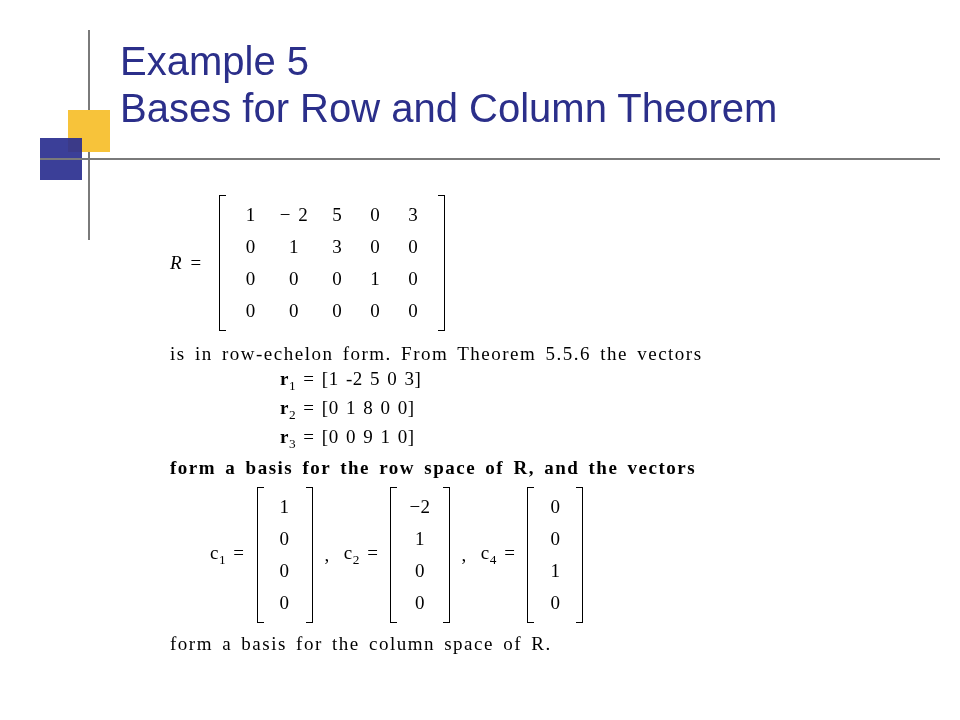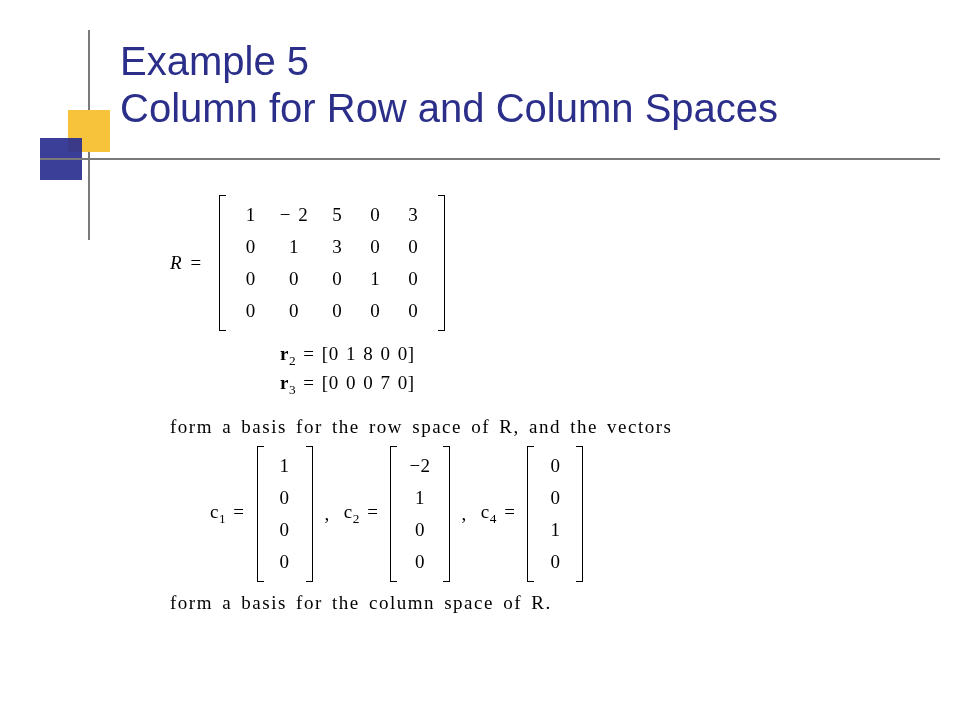--- a/index.html
+++ b/index.html
@@ -127,21 +127,21 @@
   }
   .after-comma { margin-right: 8px; }
 </style>
 </head>
 <body>
 
 <div class="slide">
 
   <div class="title-block">
     <div>Example 5</div>
-    <div>Column for Row and Column Spaces</div>
+    <div>Bases for Row and Column Theorem</div>
   </div>
 
   <div class="deco">
     <div class="line-v"></div>
     <div class="sq-yellow"></div>
     <div class="sq-blue"></div>
     <div class="line-h"></div>
   </div>
 
   <div class="content">
@@ -180,31 +180,36 @@
                 <td>0</td>
                 <td>0</td>
                 <td>0</td>
               </tr>
         </tbody>
           </table>
         <span class="br right"></span>
       </span>
     </div>
 
-
+    <div class="spaced">is in row-echelon form. From Theorem 5.5.6 the vectors</div>
+
+    <div class="eqline">
+      <span class="b">r</span><span class="sub">1</span>
+      <span> = </span><span>[1 -2 5 0 3]</span>
+    </div>
     <div class="eqline">
       <span class="b">r</span><span class="sub">2</span>
       <span> = </span><span>[0 1 8 0 0]</span>
     </div>
     <div class="eqline">
       <span class="b">r</span><span class="sub">3</span>
-      <span> = </span><span>[0 0 0 7 0]</span>
-    </div>
-
-    <div class="spaced" style="margin-top:18px;">form a basis for the row space of R, and the vectors</div>
+      <span> = </span><span>[0 0 9 1 0]</span>
+    </div>
+
+    <div class="spaced" style="margin-top:6px;font-weight:bold;">form a basis for the row space of R, and the vectors</div>
 
     <div class="cols">
 
       <span><span class="b">c</span><span class="sub">1</span> =</span>
       <span class="matrix col">
         <span class="br left"></span>
         <table>
           <tbody>
               <tr>
                 <td>1</td>

